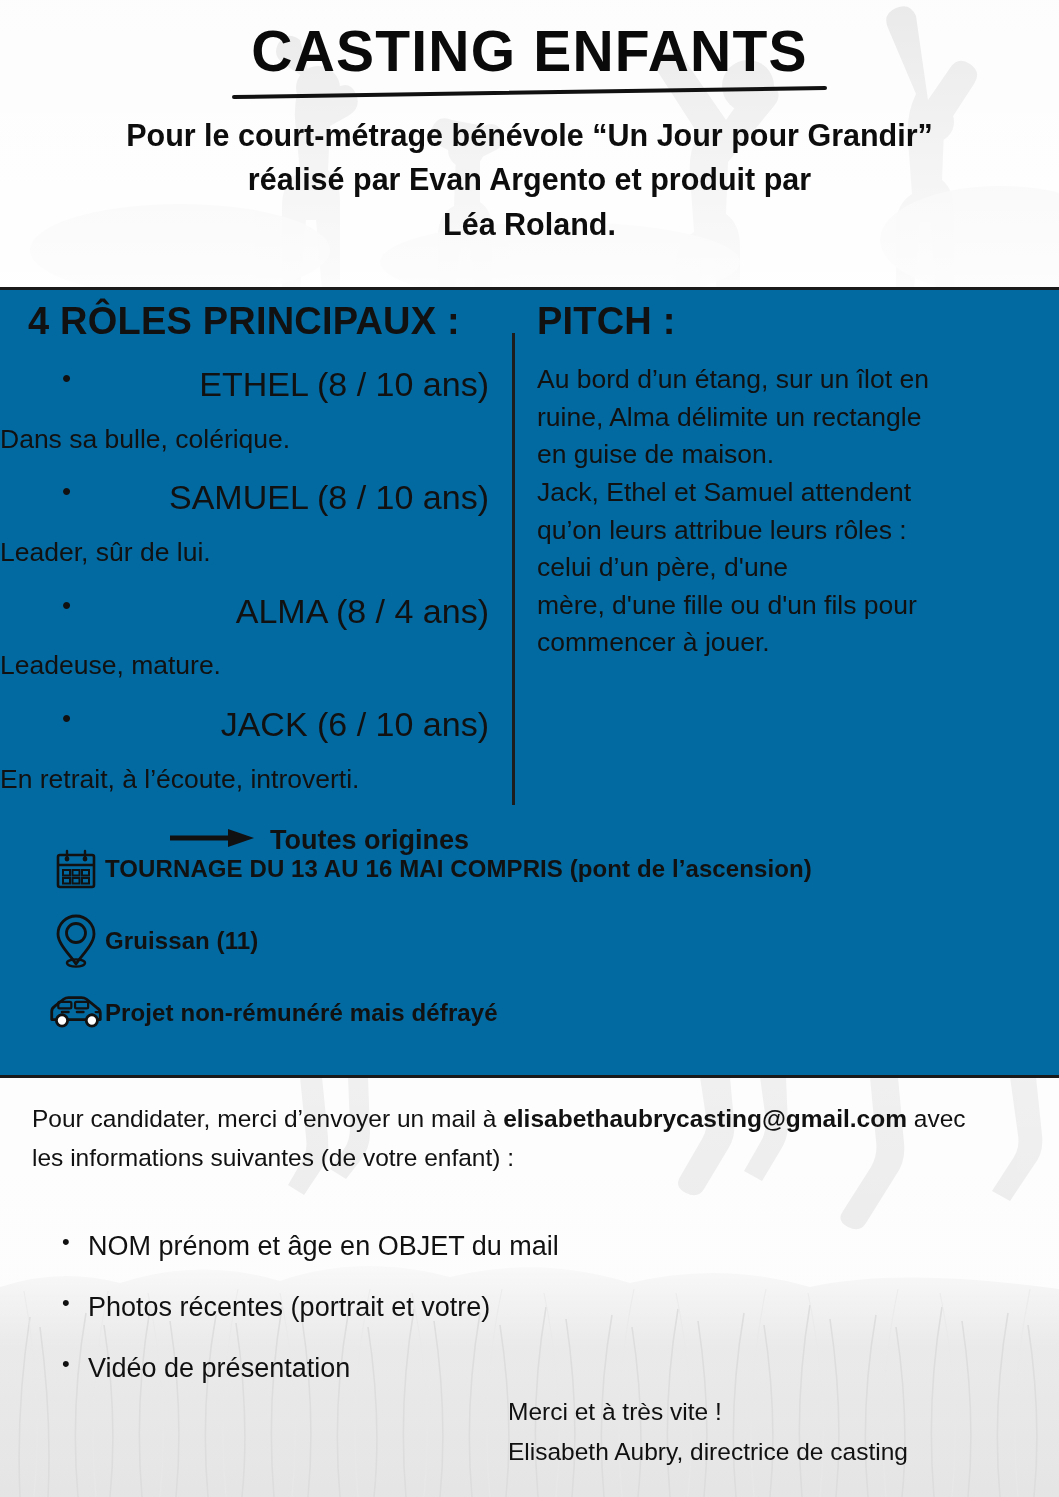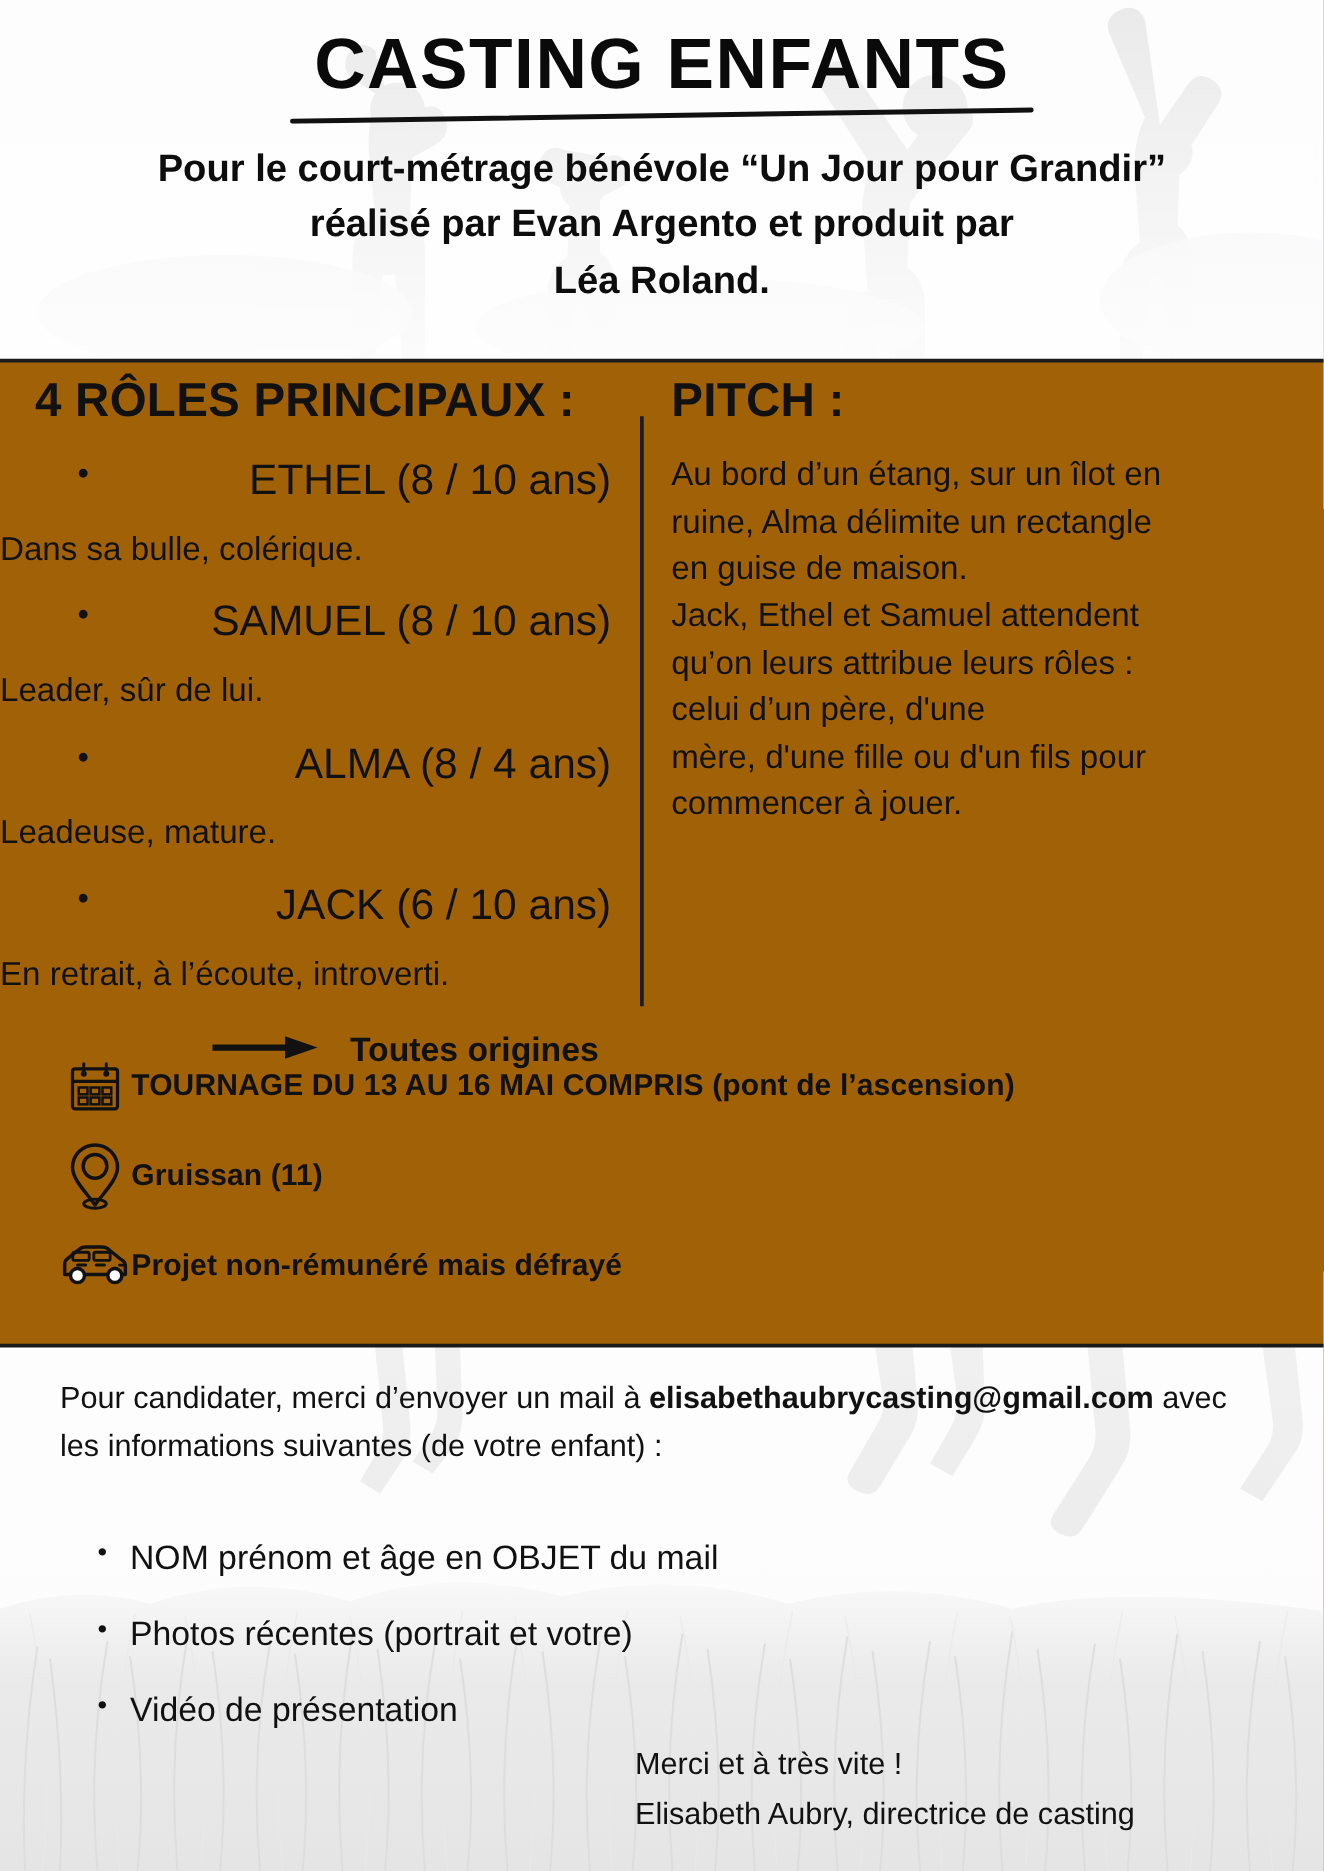--- a/index.html
+++ b/index.html
@@ -8,21 +8,21 @@
     padding: 0;
     background: #ffffff;
   }
   body {
     font-family: "Liberation Sans", sans-serif;
   }
   .poster {
     position: relative;
     width: 1059px;
     height: 1497px;
-    background: #a16207;
+    background: #0369a1;
     overflow: hidden;
     color: #111111;
   }
 
   
   .bg-top {
     position: absolute;
     left: 0; top: 0;
     width: 1059px; height: 288px;
     overflow: hidden;
@@ -145,21 +145,21 @@
     padding-left: 44px;
     text-indent: -44px;
   }
   .role-block .role-desc { margin-left: -44px; }
 
   .origins-row {
     margin-top: 28px;
     padding-left: 170px;
     display: flex;
     align-items: center;
-    gap: 24px;
+    gap: 14px;
   }
   .origins-arrow { flex: 0 0 auto; }
   .origins-label {
     font-size: 27px;
     font-weight: bold;
   }
 
   .pitch-body {
     font-size: 26.5px;
     line-height: 1.42;
@@ -195,21 +195,21 @@
     letter-spacing: 0.1px;
   }
 
   
   .apply {
     position: absolute;
     left: 0;
     top: 1100px;
     width: 1059px;
     z-index: 2;
-    padding-left: 48px;
+    padding-left: 32px;
     box-sizing: border-box;
   }
   .apply-intro {
     font-size: 24.5px;
     line-height: 1.58;
     margin: 0;
     width: 950px;
   }
   .apply-intro .email {
     font-weight: bold;

